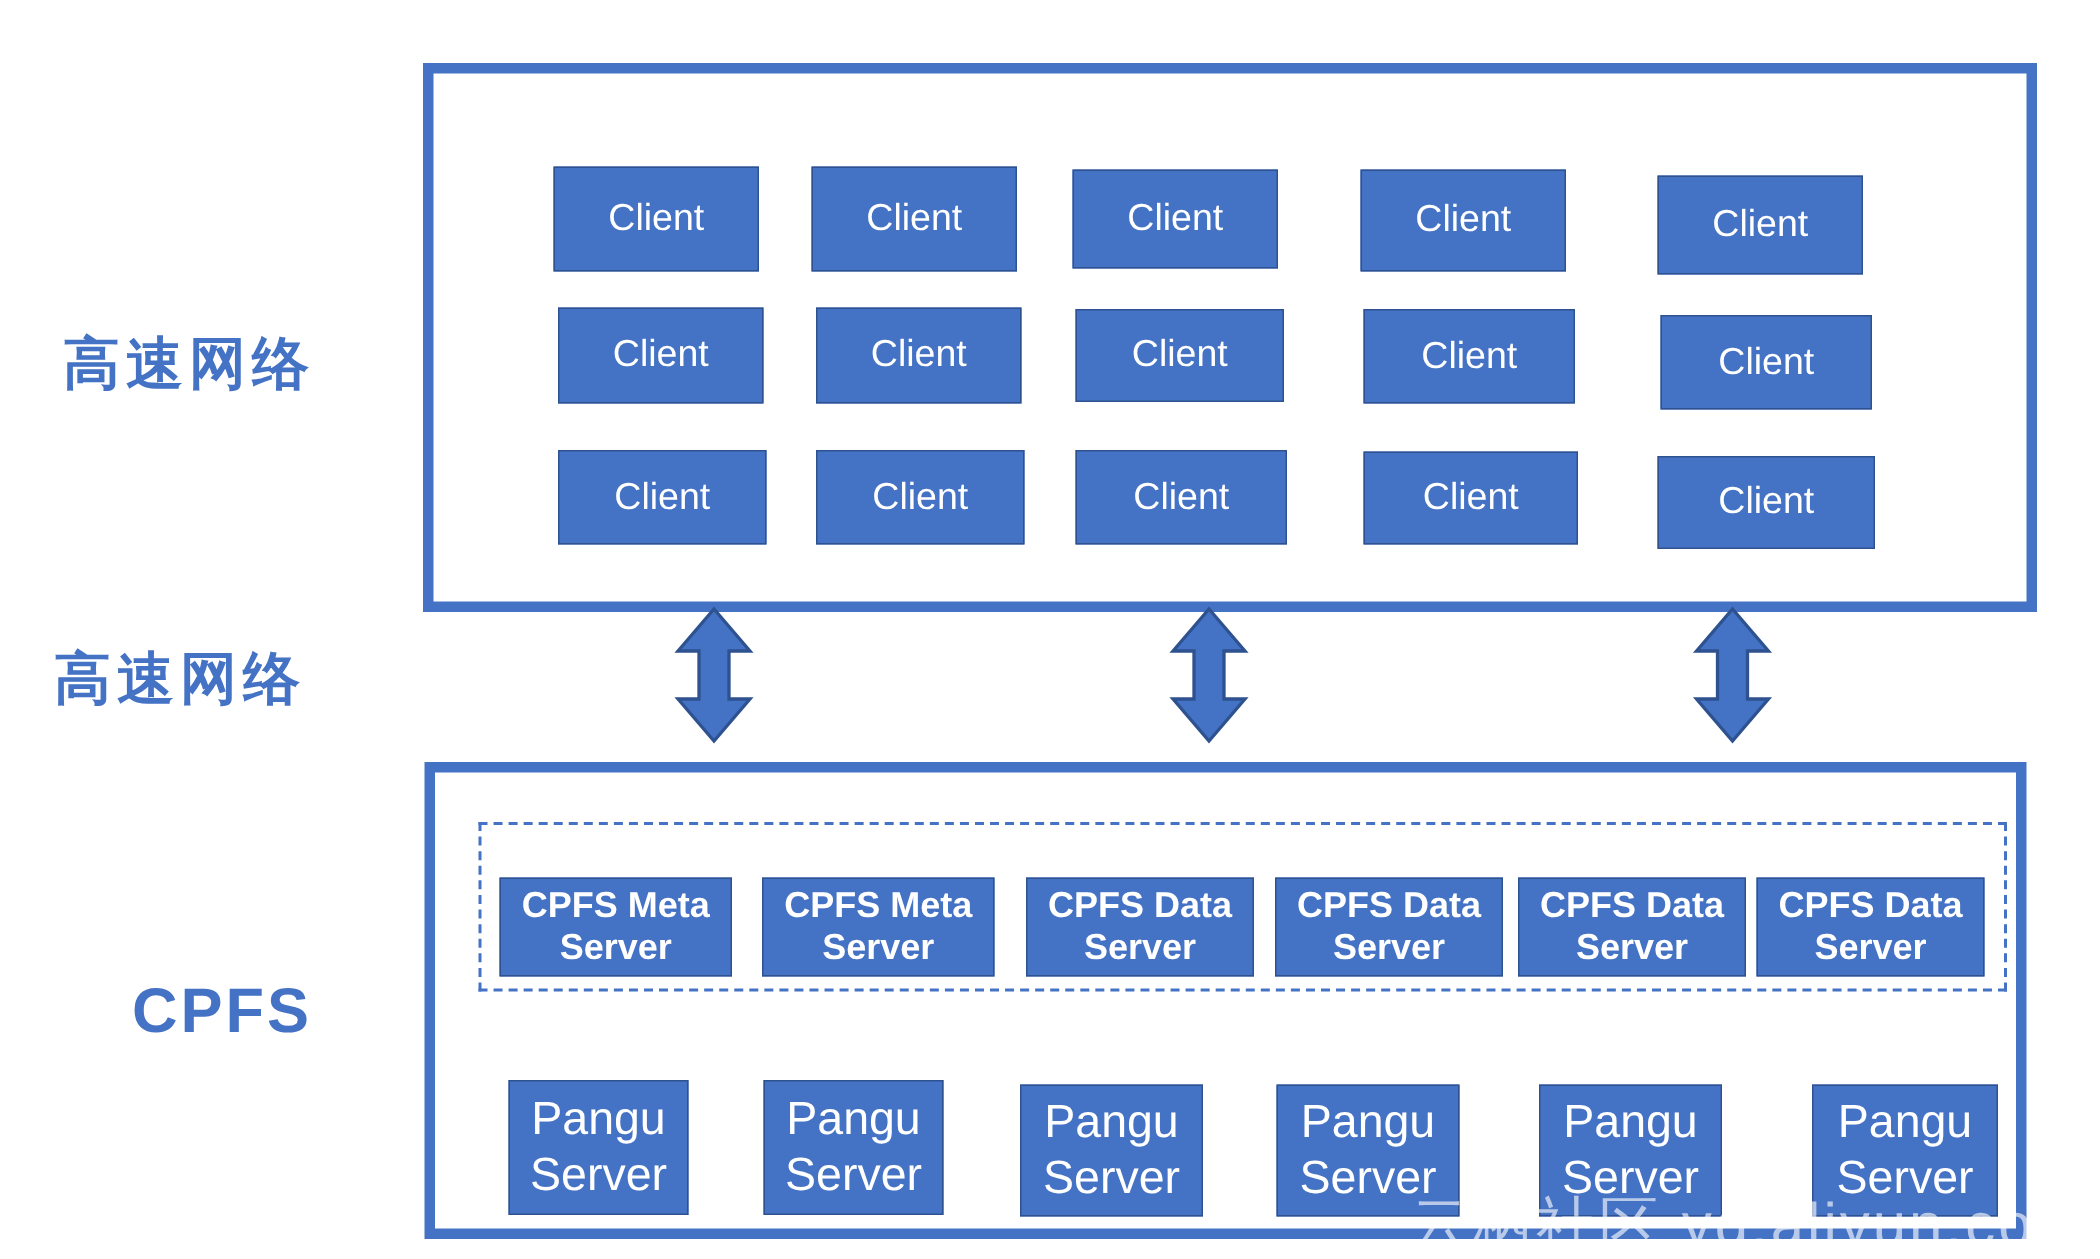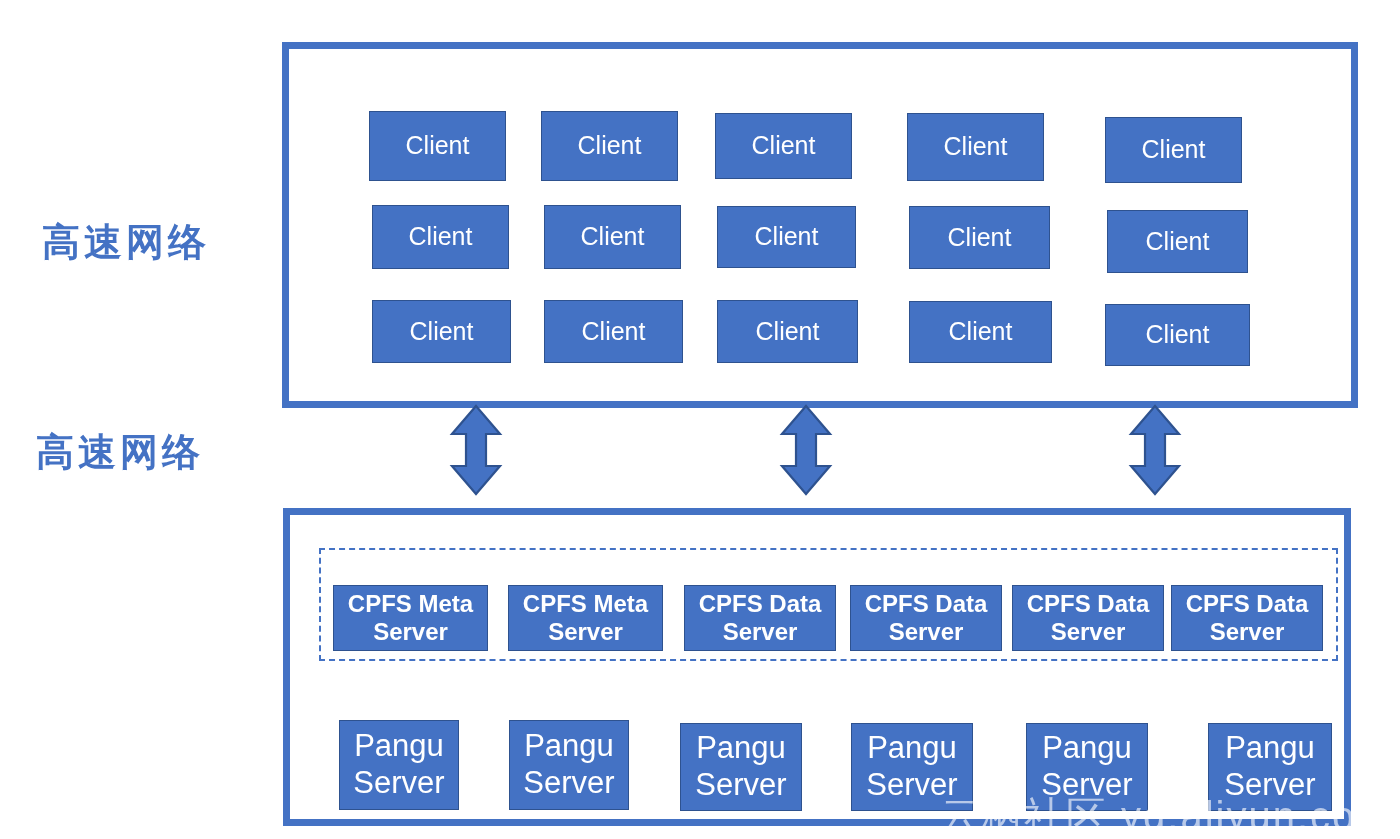--- a/index.html
+++ b/index.html
@@ -116,20 +116,21 @@
 </style>
 </head>
 <body>
 
 <div id="stage">
 
   <div class="side-label" id="label-compute">高速网络</div>
 
   <div class="side-label" id="label-network">高速网络</div>
 
+  <div class="side-label" id="label-cpfs">CPFS</div>
 
   <div class="panel" id="panel-compute"></div>
 
   <div id="client-layer">
       <div class="node client" style="left: 369px; top: 95px; width: 137px; height: 70px;">Client</div>
       <div class="node client" style="left: 541px; top: 95px; width: 137px; height: 70px;">Client</div>
       <div class="node client" style="left: 715px; top: 97px; width: 137px; height: 66px;">Client</div>
       <div class="node client" style="left: 907px; top: 97px; width: 137px; height: 68px;">Client</div>
       <div class="node client" style="left: 1105px; top: 101px; width: 137px; height: 66px;">Client</div>
       <div class="node client" style="left: 372px; top: 189px; width: 137px; height: 64px;">Client</div>

